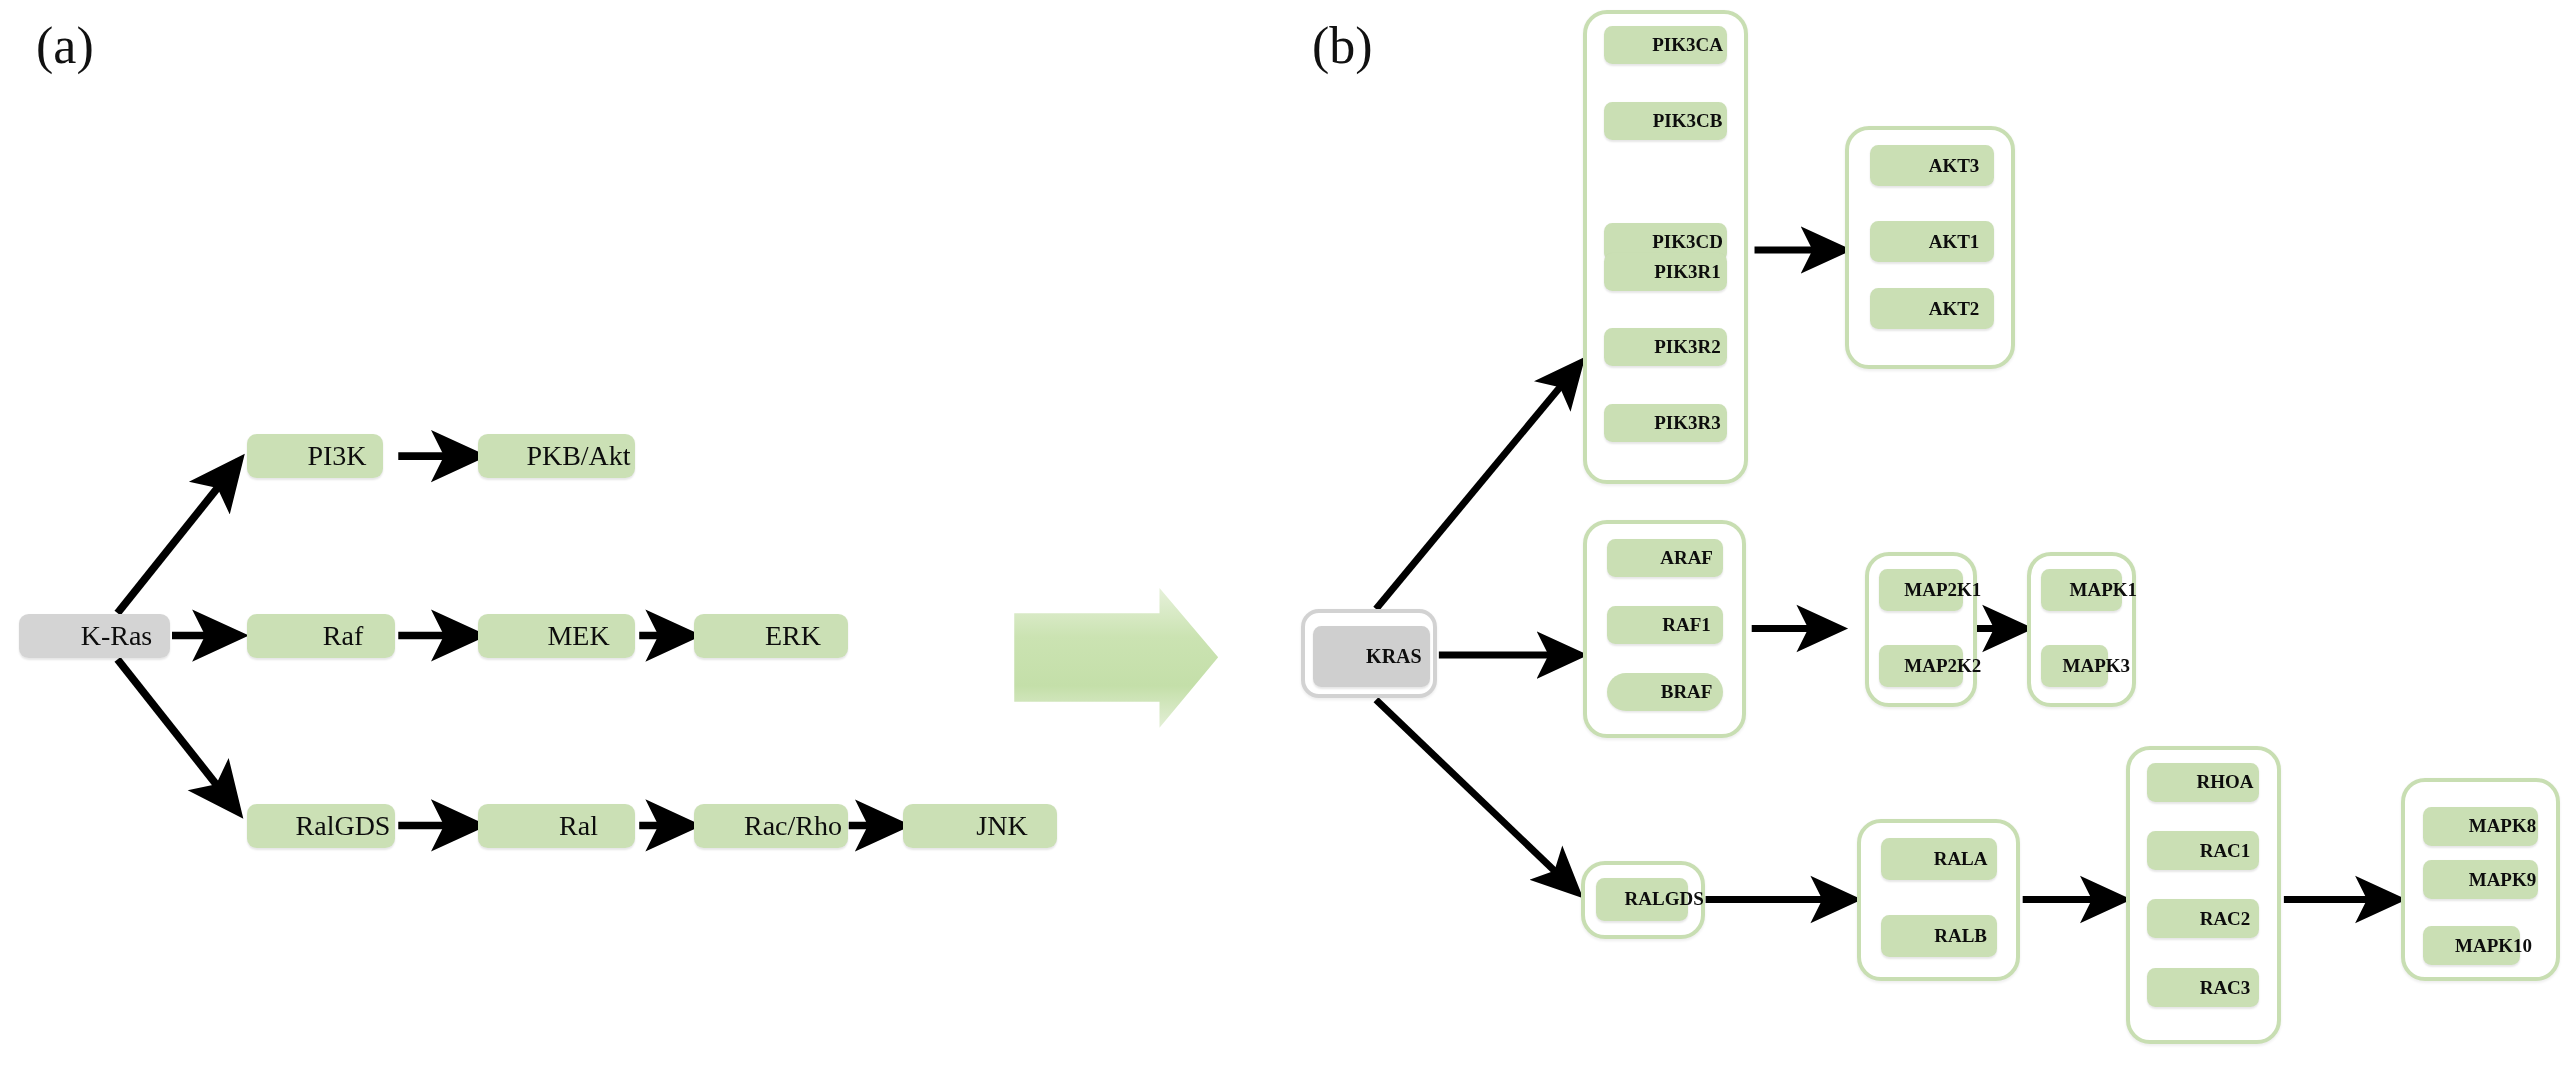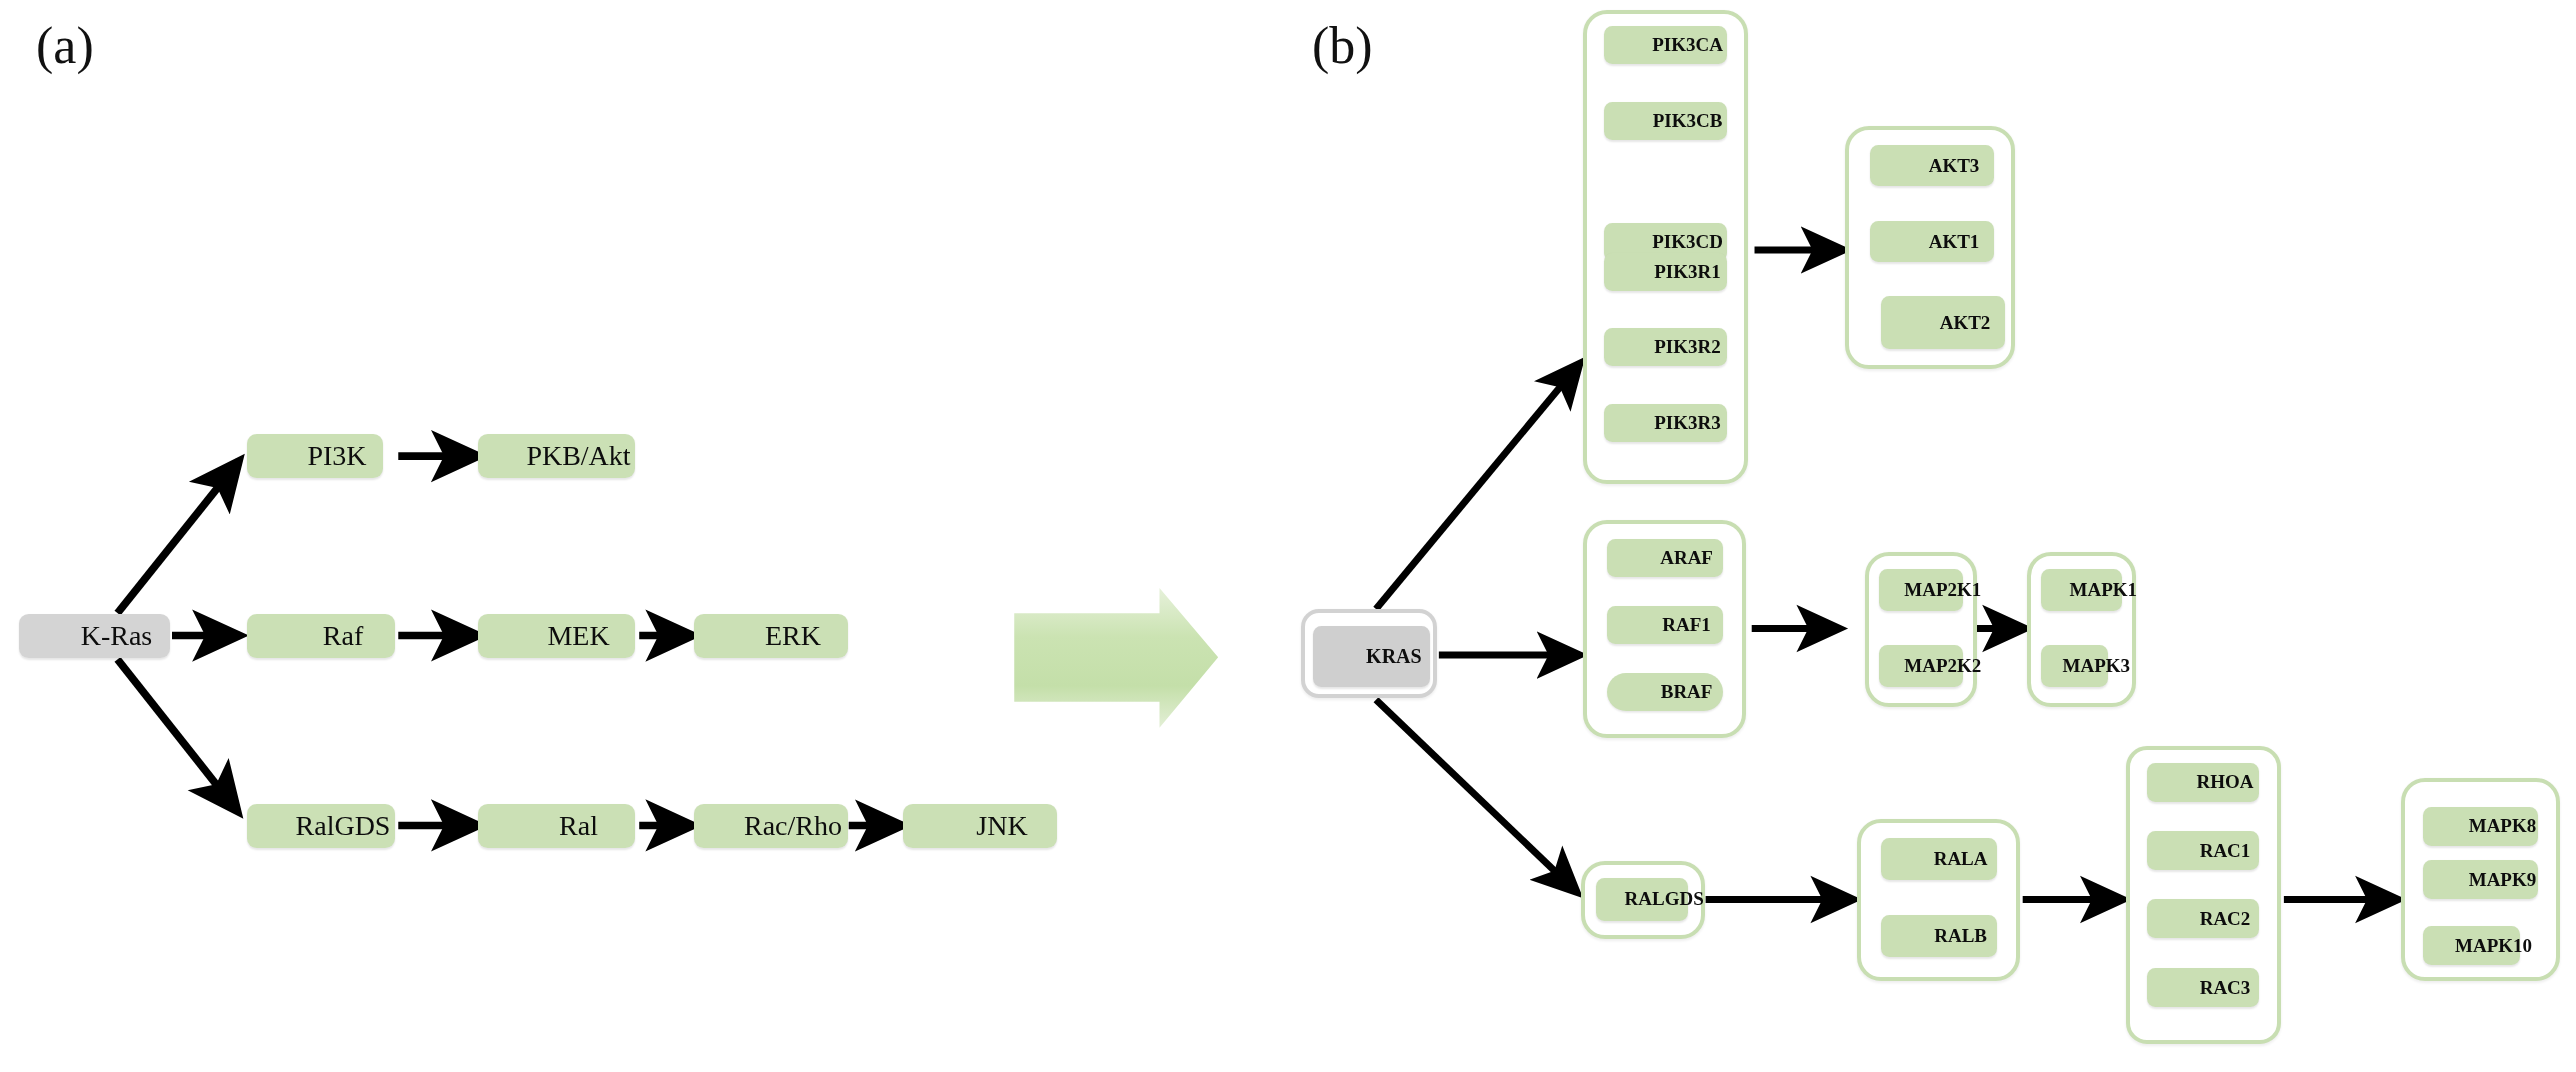--- a/index.html
+++ b/index.html
@@ -169,21 +169,21 @@
       <div class="node gene" style="left:17px;top:88px;width:123px;height:38px;">PIK3CB</div>
       <div class="node gene" style="left:17px;top:163px;width:123px;height:38px;margin-top:46px;">PIK3CD</div>
       <div class="node gene" style="left:17px;top:239px;width:123px;height:38px;">PIK3R1</div>
       <div class="node gene" style="left:17px;top:314px;width:123px;height:38px;">PIK3R2</div>
       <div class="node gene" style="left:17px;top:390px;width:123px;height:38px;">PIK3R3</div>
     </div>
 
     <div class="group" style="left:1845px;top:126px;width:170px;height:243px;">
       <div class="node gene" style="left:21px;top:15.4px;width:124px;height:41px;">AKT3</div>
       <div class="node gene" style="left:21px;top:91px;width:124px;height:41px;">AKT1</div>
-      <div class="node gene" style="left:21px;top:166px;width:124px;height:53px;margin-left:11px;">AKT2</div>
+      <div class="node gene" style="left:21px;top:158px;width:124px;height:41px;">AKT2</div>
     </div>
 
     <div class="group" style="left:1583px;top:520px;width:163px;height:218px;">
       <div class="node gene" style="left:19.6px;top:15.4px;width:116px;height:38px;">ARAF</div>
       <div class="node gene" style="left:19.6px;top:82px;width:116px;height:38px;">RAF1</div>
       <div class="node gene" style="left:19.6px;top:149px;width:116px;height:38px;border-radius:19px;">BRAF</div>
     </div>
 
     <div class="group" style="left:1841px;top:552px;width:112px;height:155px;margin-left:24px;">
       <div class="node gene" style="left:9.8px;top:12.6px;width:84px;height:42px;">MAP2K1</div>
@@ -197,21 +197,21 @@
 
     <div class="group" style="left:1581px;top:861px;width:124px;height:78px;">
       <div class="node gene" style="left:11.2px;top:12.6px;width:92px;height:43px;">RALGDS</div>
     </div>
 
     <div class="group" style="left:1857px;top:819px;width:163px;height:162px;">
       <div class="node gene" style="left:19.6px;top:15.4px;width:116px;height:42px;">RALA</div>
       <div class="node gene" style="left:19.6px;top:92px;width:116px;height:42px;">RALB</div>
     </div>
 
-    <div class="group" style="left:2126px;top:746px;width:155px;height:298px;border-radius:21px;">
+    <div class="group" style="left:2126px;top:746px;width:155px;height:298px;">
       <div class="node gene" style="left:17px;top:12.6px;width:112px;height:39px;">RHOA</div>
       <div class="node gene" style="left:17px;top:81px;width:112px;height:39px;">RAC1</div>
       <div class="node gene" style="left:17px;top:149px;width:112px;height:39px;">RAC2</div>
       <div class="node gene" style="left:17px;top:218px;width:112px;height:39px;">RAC3</div>
     </div>
 
     <div class="group" style="left:2401px;top:778px;width:159px;height:203px;">
       <div class="node gene" style="left:18px;top:12.6px;width:115px;height:39px;margin-top:12px;">MAPK8</div>
       <div class="node gene" style="left:18px;top:78px;width:115px;height:39px;">MAPK9</div>
       <div class="node gene" style="left:18px;top:144px;width:97px;height:39px;">MAPK10</div>

